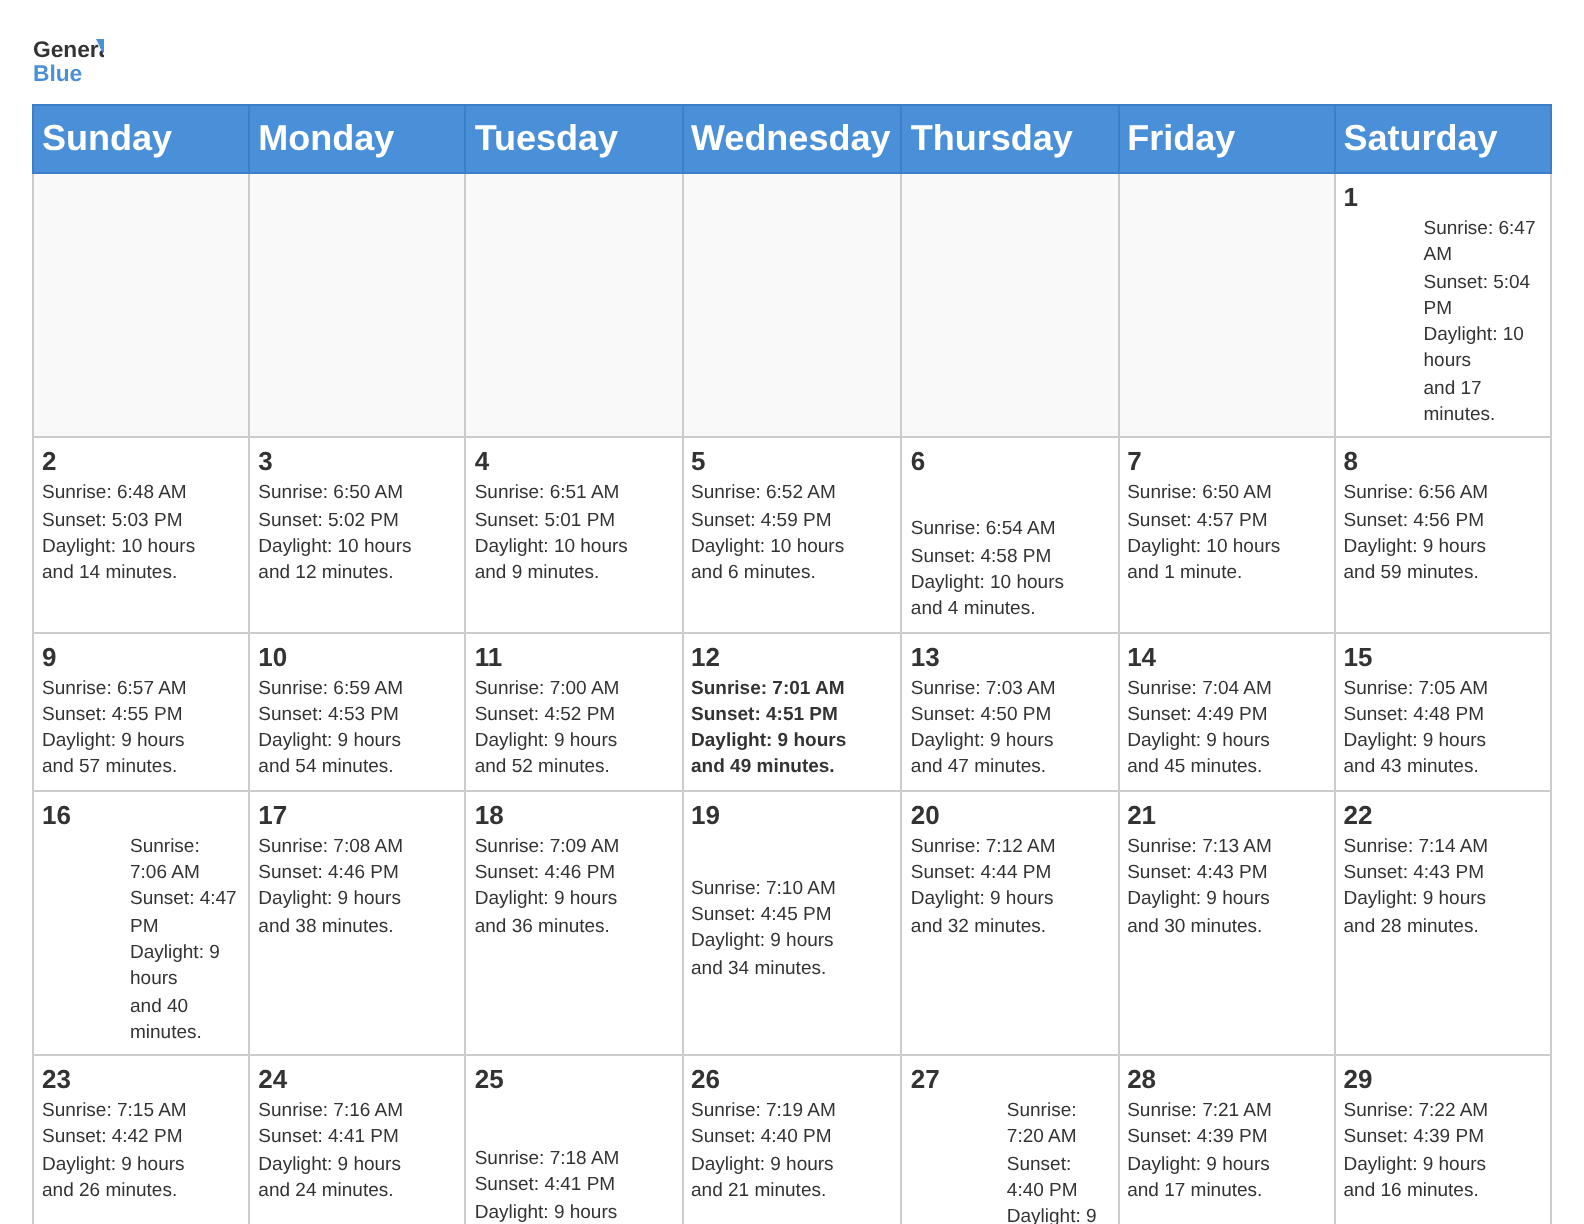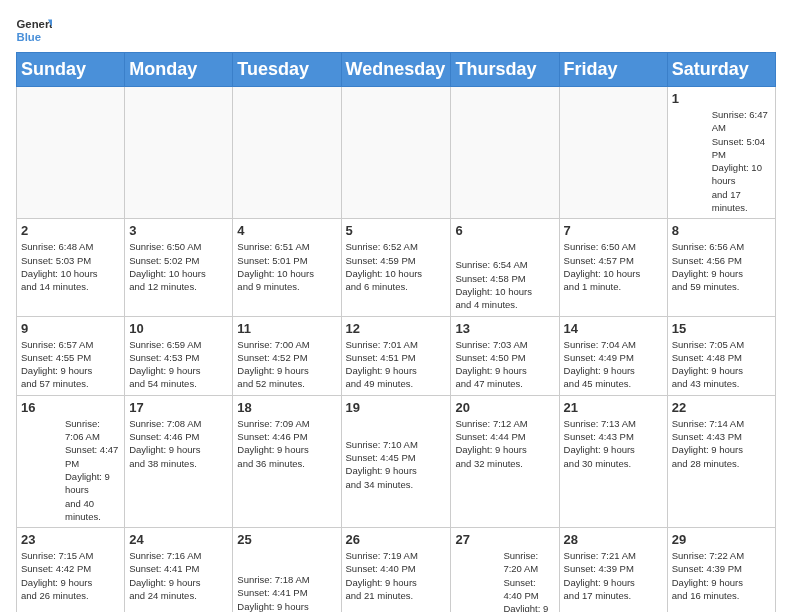--- a/index.html
+++ b/index.html
@@ -189,21 +189,21 @@
         </td>
         <td>
           <div class="day-number">11</div>
           <div class="day-info" style="white-space: pre-line;">Sunrise: 7:00 AM
 Sunset: 4:52 PM
 Daylight: 9 hours
 and 52 minutes.</div>
         </td>
         <td>
           <div class="day-number">12</div>
-          <div class="day-info" style="white-space: pre-line;">Sunrise: 7:01 AM
+          <div class="day-info" style="white-space: pre-line; font-weight: bold;">Sunrise: 7:01 AM
 Sunset: 4:51 PM
 Daylight: 9 hours
 and 49 minutes.</div>
         </td>
         <td>
           <div class="day-number">13</div>
           <div class="day-info" style="white-space: pre-line;">Sunrise: 7:03 AM
 Sunset: 4:50 PM
 Daylight: 9 hours
 and 47 minutes.</div>

